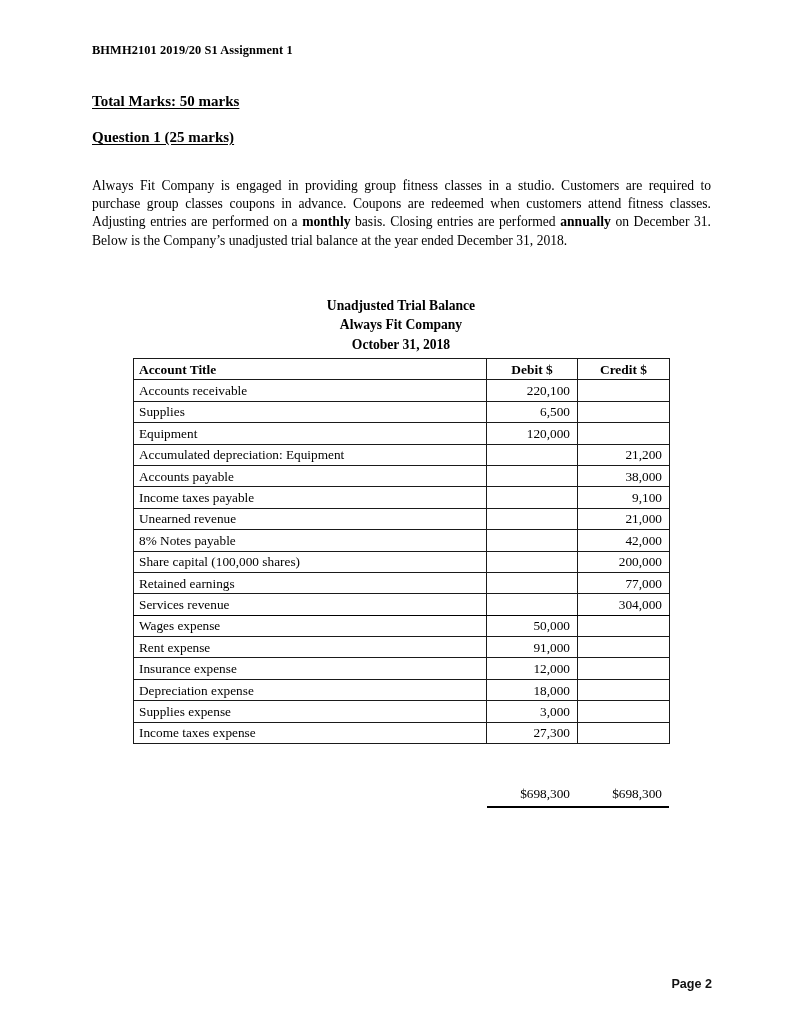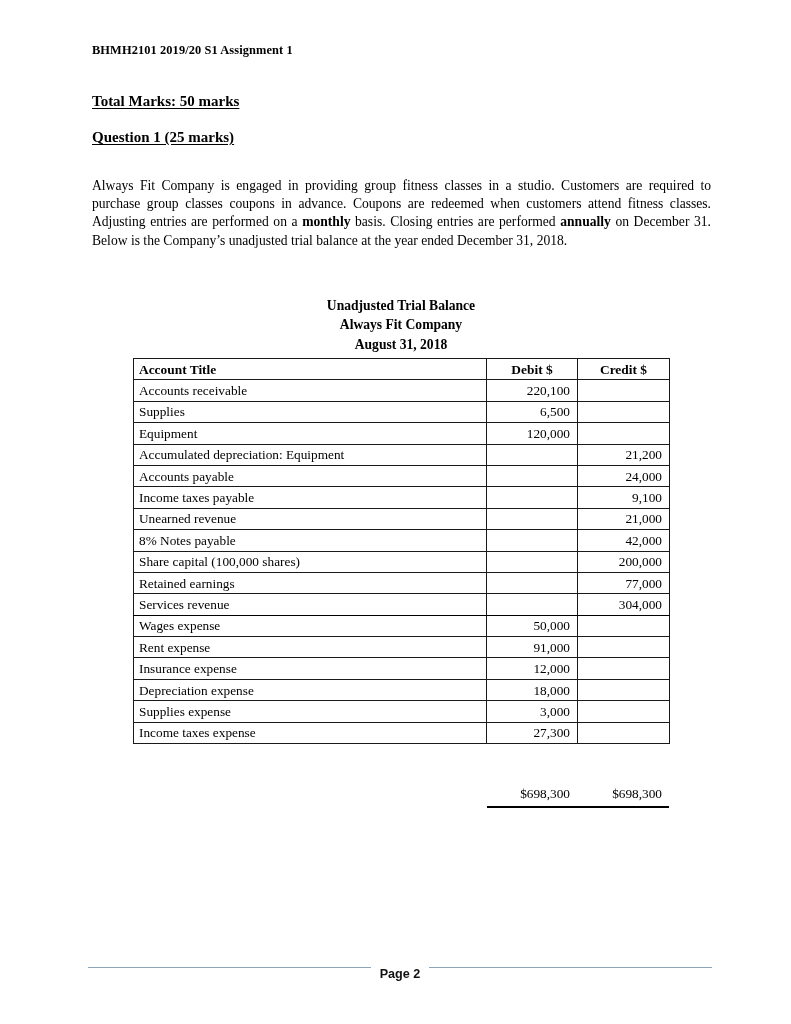--- a/index.html
+++ b/index.html
@@ -136,22 +136,23 @@
     border-top: 2.2px solid #000;
   }
 
   
   .footer {
     position: absolute;
     left: 88px;
     top: 967px;
     width: 624px;
     display: flex;
-    align-items: flex-start;
+    align-items: flex-end;
     gap: 9px;
+    flex-direction: column;
   }
   .footer .rule {
     flex: 1 1 auto;
     height: 0;
     border-top: 1.3px solid #8ba6b9;
   }
   .footer .page-label {
     font-family: "Liberation Sans", "DejaVu Sans", sans-serif;
     font-size: 12.6px;
     font-weight: bold;
@@ -168,21 +169,21 @@
 
   <div class="heading total-marks">Total Marks: 50 marks</div>
 
   <div class="heading question-1">Question 1 (25 marks)</div>
 
   <p class="body-par"><span>Always Fit Company is engaged in providing group fitness classes in a studio. Customers are required to purchase group classes coupons in advance. Coupons are redeemed when customers attend fitness classes. Adjusting entries are performed on a </span><b>monthly</b><span> basis. Closing entries are performed </span><b>annually</b><span> on December 31. Below is the Company’s unadjusted trial balance at the year ended December 31, 2018.</span></p>
 
   <div class="tb-title">
     <div>Unadjusted Trial Balance</div>
     <div>Always Fit Company</div>
-    <div>August 31, 2018</div>
+    <div>October 31, 2018</div>
   </div>
 
   <div class="tb-wrap">
     <table class="trial-balance">
       <colgroup>
         <col class="c-acct">
           <col class="c-debit">
           <col class="c-credit">
       </colgroup>
       <thead>
@@ -209,21 +210,21 @@
             <td class="num"></td>
           </tr>
           <tr>
             <td class="acct">Accumulated depreciation: Equipment</td>
             <td class="num"></td>
             <td class="num">21,200</td>
           </tr>
           <tr>
             <td class="acct">Accounts payable</td>
             <td class="num"></td>
-            <td class="num">24,000</td>
+            <td class="num">38,000</td>
           </tr>
           <tr>
             <td class="acct">Income taxes payable</td>
             <td class="num"></td>
             <td class="num">9,100</td>
           </tr>
           <tr>
             <td class="acct">Unearned revenue</td>
             <td class="num"></td>
             <td class="num">21,000</td>

